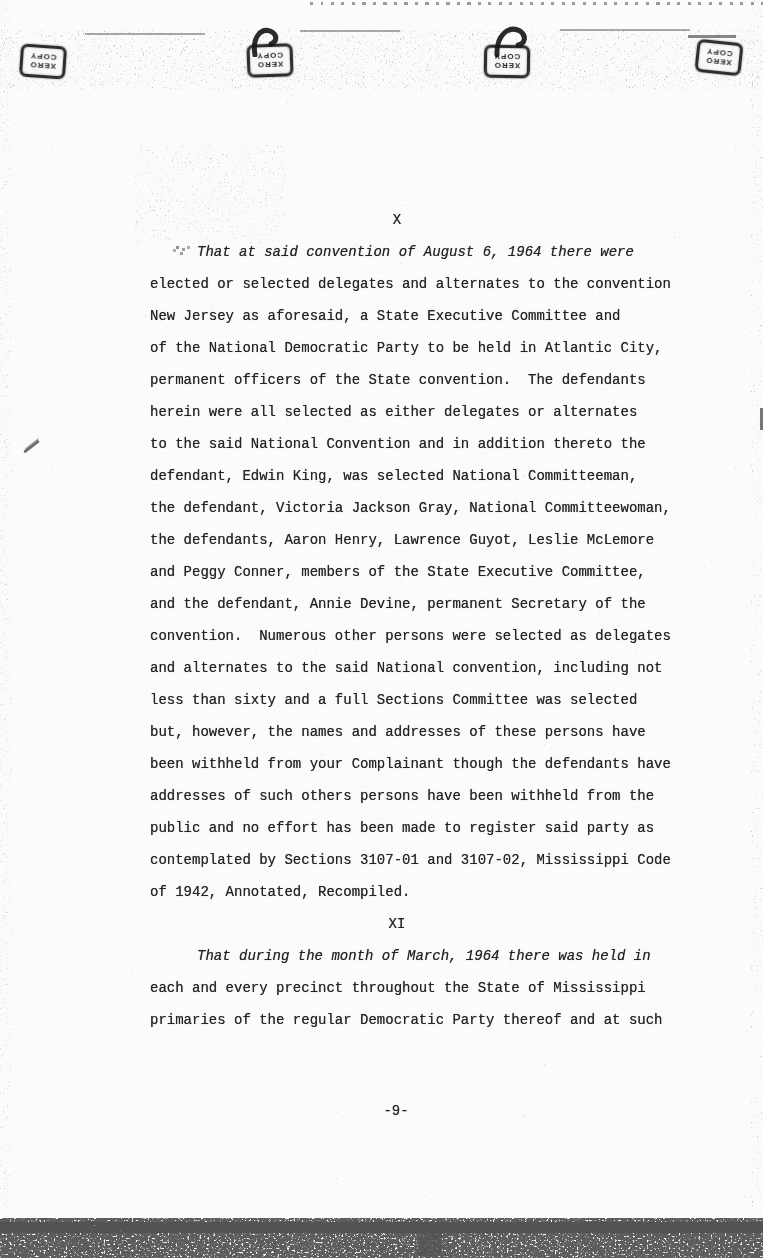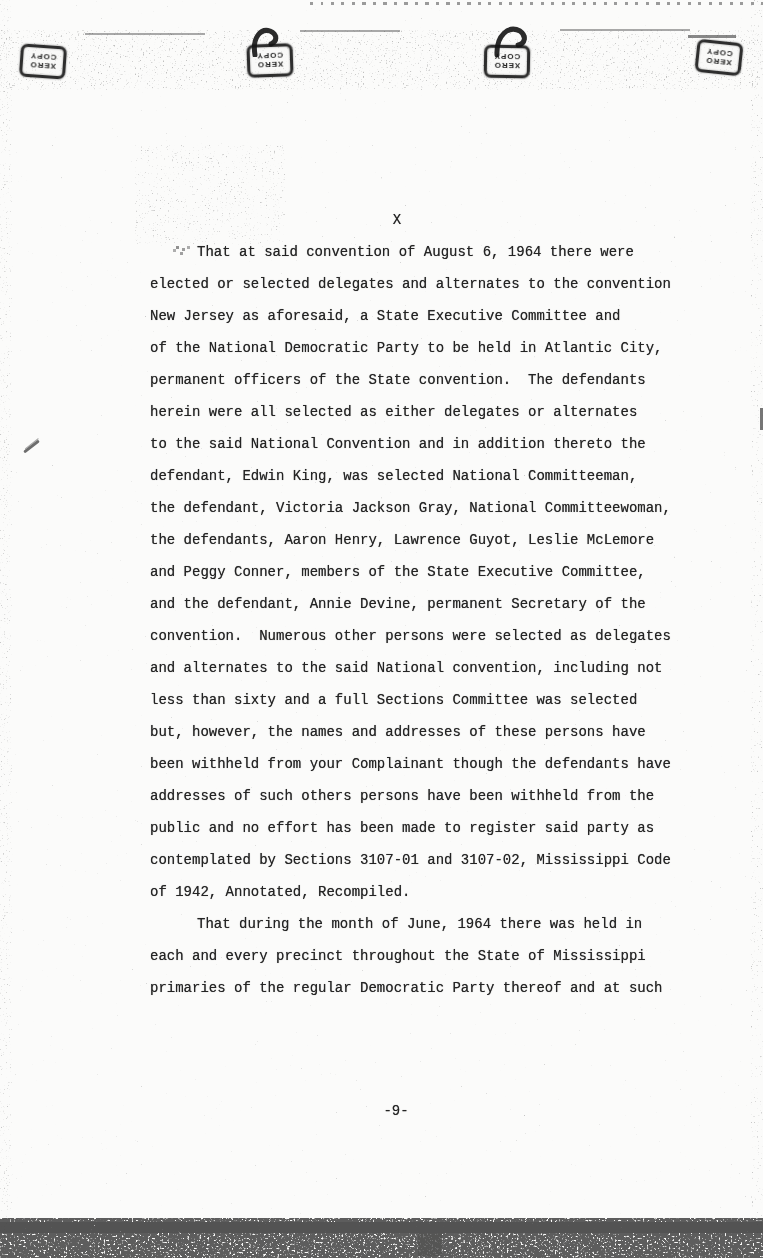--- a/index.html
+++ b/index.html
@@ -23,21 +23,21 @@
     position:absolute;left:150px;top:204px;width:540px;
     color:#242424;
     filter:blur(.25px);
   }
   .line{
     white-space:pre;
     font-size:14px;line-height:32px;
     text-shadow:0 0 .7px rgba(20,20,20,.65);
   }
   .heading{text-align:center;transform:translateX(-23px);}
-  .para > .line:first-child{text-indent:47px;}
+  .para > .line:first-child{text-indent:47px;font-style:italic;}
   .pagenum{
     position:absolute;left:150px;top:1095px;width:540px;
     text-align:center;transform:translateX(-24px);
     color:#242424;filter:blur(.25px);
   }
   
   .stamp{
     position:absolute;width:40px;height:27px;
     border:3px solid #2e2e2e;border-radius:7px;
     background:rgba(248,248,246,.55);
@@ -179,22 +179,23 @@
         <div class="line">convention.  Numerous other persons were selected as delegates</div>
         <div class="line">and alternates to the said National convention, including not</div>
         <div class="line">less than sixty and a full Sections Committee was selected</div>
         <div class="line">but, however, the names and addresses of these persons have</div>
         <div class="line">been withheld from your Complainant though the defendants have</div>
         <div class="line">addresses of such others persons have been withheld from the</div>
         <div class="line">public and no effort has been made to register said party as</div>
         <div class="line">contemplated by Sections 3107-01 and 3107-02, Mississippi Code</div>
         <div class="line">of 1942, Annotated, Recompiled.</div>
       </div>
+    <div class="line heading">XI</div>
     <div class="para">
-        <div class="line">That during the month of June, 1964 there was held in</div>
+        <div class="line">That during the month of March, 1964 there was held in</div>
         <div class="line">each and every precinct throughout the State of Mississippi</div>
         <div class="line">primaries of the regular Democratic Party thereof and at such</div>
       </div>
   </div>
 
   <div class="pagenum line">-9-</div>
 
 </div>
 
 </body></html>

